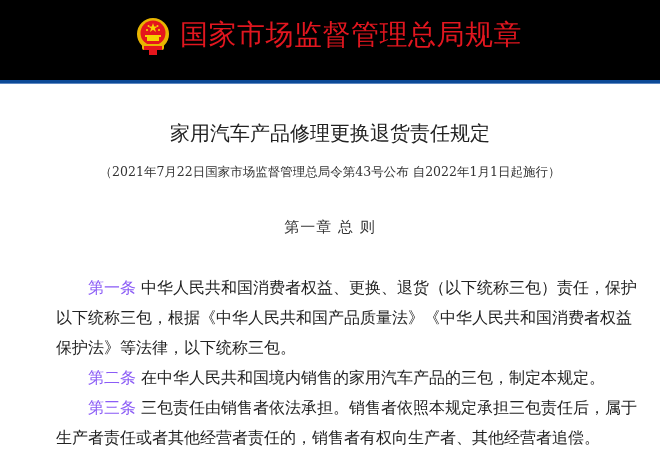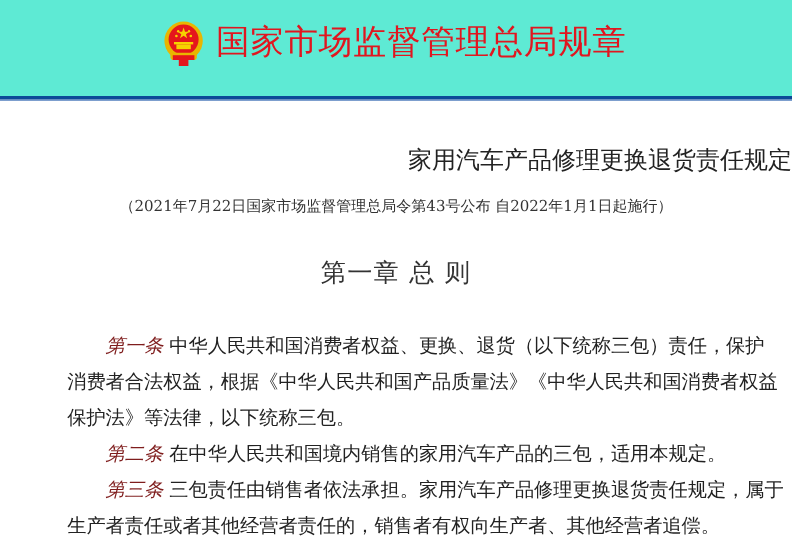--- a/index.html
+++ b/index.html
@@ -12,21 +12,21 @@
       height: 457px;
       overflow: hidden;
       position: relative;
       font-family: "DejaVu Serif", "Liberation Serif", serif;
       color: #222;
     }
     .header {
       position: absolute;
       left: 0; top: 0;
       width: 660px; height: 80px;
-      background: #5eead4;
+      background: #000000;
     }
     .emblem {
       position: absolute;
       left: 135px; top: 17px;
       width: 36px; height: 40px;
     }
     .header-title {
       position: absolute;
       left: 180px; top: 15px;
       font-size: 28px;
@@ -45,61 +45,60 @@
     .rule-light {
       position: absolute;
       left: 0; top: 83px;
       width: 660px; height: 1px;
       background: #5e88c2;
     }
     .doc-title {
       position: absolute;
       left: 0; top: 119px;
       width: 660px;
-      text-align: right;
+      text-align: center;
       font-size: 20px;
       line-height: 28px;
       color: #222;
       white-space: nowrap;
     }
     .doc-subtitle {
       position: absolute;
       left: 0; top: 162px;
       width: 660px;
       text-align: center;
       font-size: 12.5px;
       line-height: 20px;
       color: #333;
       white-space: nowrap;
     }
     .chapter {
       position: absolute;
       left: 0; top: 215px;
       width: 660px;
       text-align: center;
-      font-size: 21px;
+      font-size: 15px;
       line-height: 24px;
       color: #333;
       font-family: "DejaVu Sans", "Liberation Sans", sans-serif;
       white-space: nowrap;
       letter-spacing: 1px;
     }
     .line {
       position: absolute;
       font-size: 16px;
       line-height: 24px;
       color: #222;
       white-space: nowrap;
     }
     .indent { left: 88px; }
     .flush  { left: 56px; }
     .article-label {
       font-family: "DejaVu Sans", "Liberation Sans", sans-serif;
-      color: #7f1d1d;
-      font-style: italic;
+      color: #8b5cf6;
     }
   </style>
 </head>
 <body>
 
 <div class="header">
   <svg class="emblem" viewBox="0 0 36 40">
     <ellipse cx="18" cy="17" rx="16" ry="16" fill="#e9b500"></ellipse>
     <ellipse cx="18" cy="16" rx="12.5" ry="12.5" fill="#e5161c"></ellipse>
     <polygon points="18,6 19.2,9.4 22.8,9.4 19.9,11.5 21,14.9 18,12.8 15,14.9 16.1,11.5 13.2,9.4 16.8,9.4" fill="#f6d200"></polygon>
@@ -120,30 +119,30 @@
 
 <div class="doc-title">家用汽车产品修理更换退货责任规定</div>
 <div class="doc-subtitle">（2021年7月22日国家市场监督管理总局令第43号公布 自2022年1月1日起施行）</div>
 <div class="chapter">第一章 总 则</div>
 
 <div class="line indent" style="top:276px;">
   <span class="article-label">第一条</span>
   <span>中华人民共和国消费者权益、更换、退货（以下统称三包）责任，保护</span>
 </div>
 <div class="line flush" style="top:306px;">
-  <span>消费者合法权益，根据《中华人民共和国产品质量法》《中华人民共和国消费者权益</span>
+  <span>以下统称三包，根据《中华人民共和国产品质量法》《中华人民共和国消费者权益</span>
 </div>
 <div class="line flush" style="top:336px;">
   <span>保护法》等法律，以下统称三包。</span>
 </div>
 
 <div class="line indent" style="top:366px;">
   <span class="article-label">第二条</span>
-  <span>在中华人民共和国境内销售的家用汽车产品的三包，适用本规定。</span>
+  <span>在中华人民共和国境内销售的家用汽车产品的三包，制定本规定。</span>
 </div>
 
 <div class="line indent" style="top:396px;">
   <span class="article-label">第三条</span>
-  <span>三包责任由销售者依法承担。家用汽车产品修理更换退货责任规定，属于</span>
+  <span>三包责任由销售者依法承担。销售者依照本规定承担三包责任后，属于</span>
 </div>
 <div class="line flush" style="top:426px;text-align:right;">
   <span>生产者责任或者其他经营者责任的，销售者有权向生产者、其他经营者追偿。</span>
 </div>
 
 </body></html>

